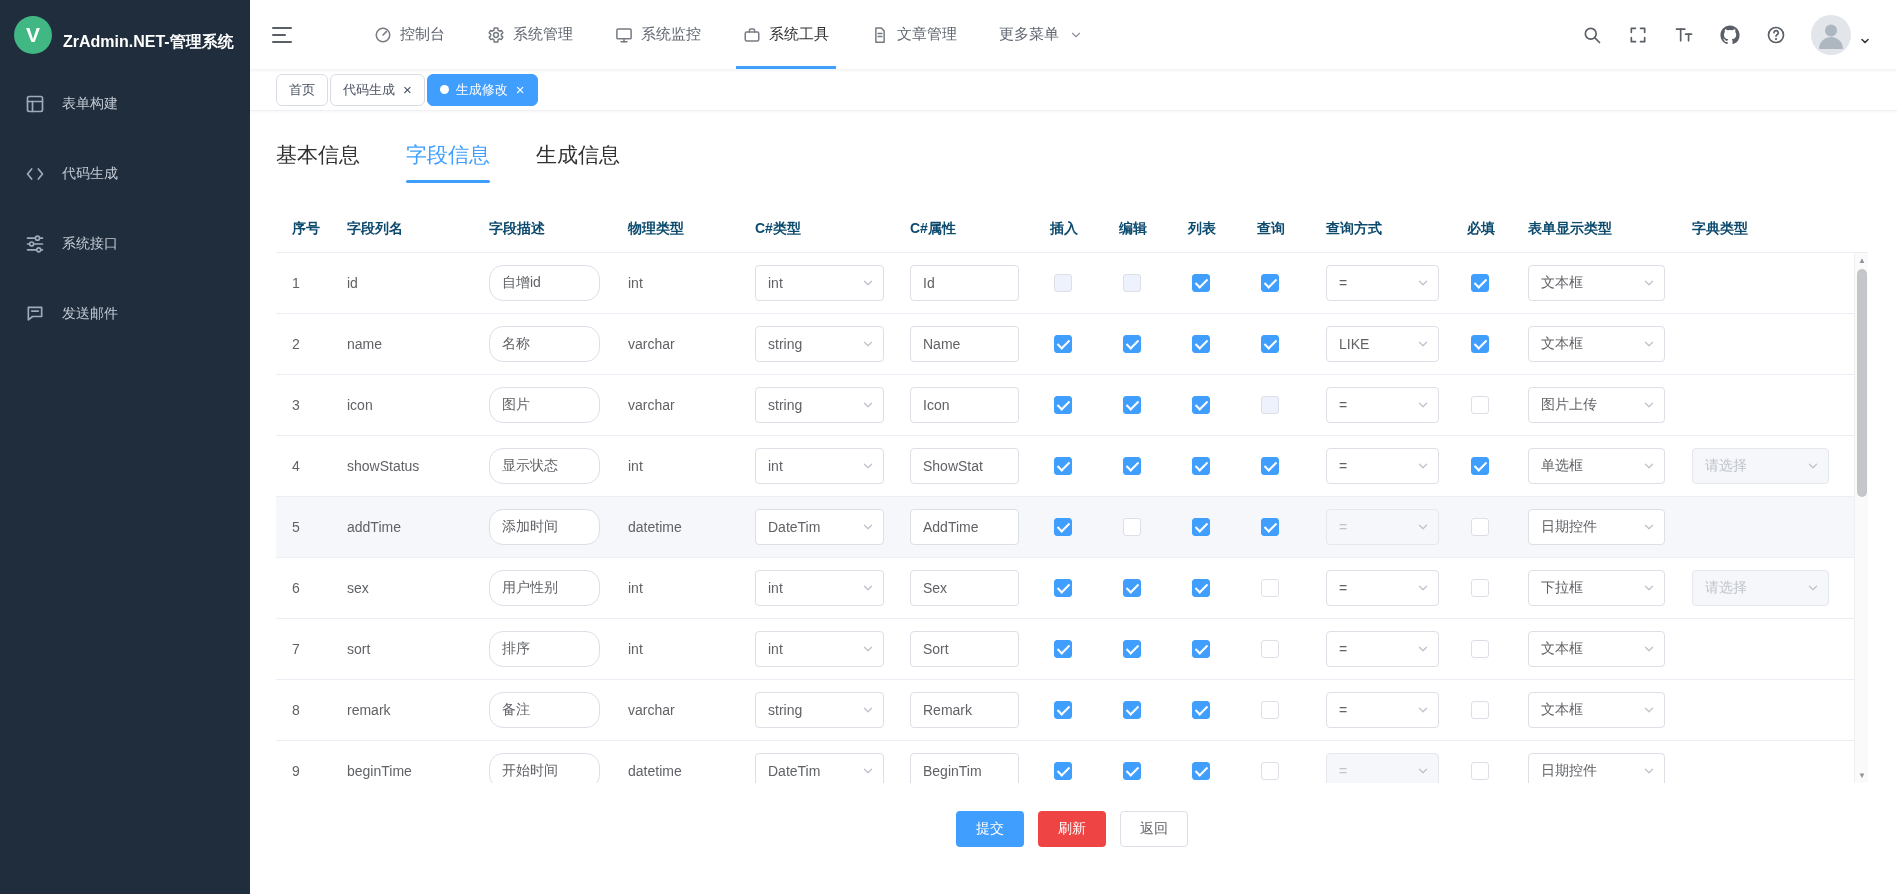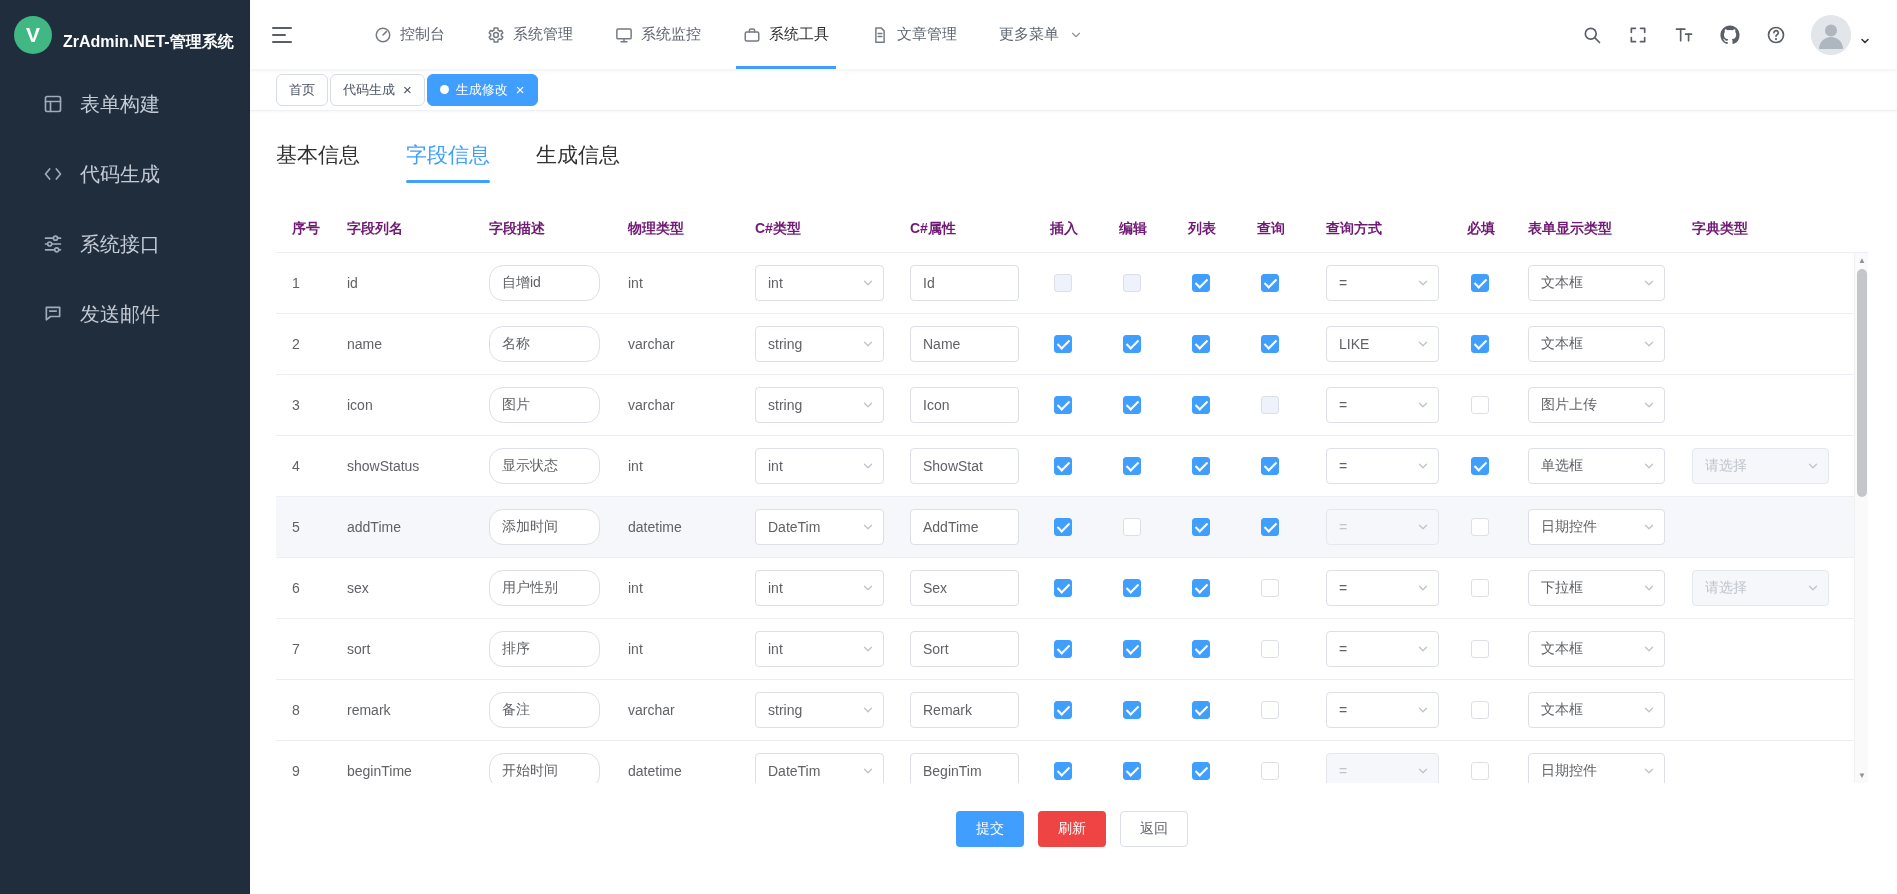--- a/index.html
+++ b/index.html
@@ -6,22 +6,22 @@
   html,body { width:1897px; height:894px; overflow:hidden; }
   body { font-family: "Liberation Sans", "DejaVu Sans", sans-serif; background:#fff; color:#606266; }
   .page { width:1897px; height:894px; display:flex; }
 
   
   .sidebar { width:250px; background:#1f2d3d; flex-shrink:0; height:100%; }
   .sidebar-header { height:69px; display:flex; align-items:center; gap:11px; padding:0 14px; }
   .logo-circle { width:38px; height:38px; border-radius:50%; background:#41b883; color:#fff;
                  font-weight:bold; font-size:21px; display:flex; align-items:center; justify-content:center; flex-shrink:0; }
   .app-title { color:#fff; font-size:16px; font-weight:bold; white-space:nowrap;margin-top:16px; }
-  .menu-item { height:70px; display:flex; align-items:center; gap:17px; padding:0 43px;
-               font-size:20px; color:#c4cbd4; cursor:pointer; }
+  .menu-item { height:70px; display:flex; align-items:center; gap:17px; padding:0 25px;
+               font-size:14px; color:#c4cbd4; cursor:pointer; }
   .mi-icon { width:20px; height:20px; color:#9fabb9; display:flex; }
   .mi-icon svg { width:20px; height:20px; }
 
   
   .main { flex:1; display:flex; flex-direction:column; min-width:0; }
 
   
   .navbar { height:69px; background:#fff; display:flex; align-items:center; padding-left:20px;
             box-shadow:0 1px 4px rgba(0,21,41,.08); position:relative; z-index:3;gap:41px; }
   .hamburger { width:24px; height:24px; margin-right:18px; color:#5a5e66; cursor:pointer; display:flex; align-items:center; }
@@ -58,21 +58,21 @@
   .content-tab.active::after { content:""; position:absolute; left:0; right:0; bottom:0; height:3px; background:#409eff; border-radius:2px; }
 
   
   .table-wrap { position:relative; width:1592px; height:578px; overflow:hidden; margin-top:22px; }
   .tbl-header-row, .tbl-row { display:grid;
       grid-template-columns:55px 142px 139px 127px 155px 140px 69px 69px 69px 69px 141px 61px 164px 158px;
       align-items:center; }
   .tbl-header-row { height:48px; border-bottom:1px solid #ebeef5; }
   .tbl-row { height:61px; border-bottom:1px solid #ebeef5; background:#fff; }
   .tbl-row.hl { background:#f5f7fa; }
-  .th { font-size:14px; font-weight:bold; color:#701a75; padding-left:16px; white-space:nowrap; }
+  .th { font-size:14px; font-weight:bold; color:#0c4a6e; padding-left:16px; white-space:nowrap; }
   .td { padding-left:16px; font-size:14px; color:#606266; white-space:nowrap; }
 
   .inp { display:flex; align-items:center; height:36px; border:1px solid #dcdfe6; border-radius:4px;
          padding:0 12px; font-size:14px; color:#606266; background:#fff; overflow:hidden; white-space:nowrap; }
   .sel { display:flex; align-items:center; justify-content:space-between; gap:4px; height:36px;
          border:1px solid #dcdfe6; border-radius:4px; padding:0 8px 0 12px; font-size:14px; color:#606266;
          background:#fff; cursor:pointer; overflow:hidden; }
   .sel-val { overflow:hidden; white-space:nowrap; }
   .sel-caret { flex-shrink:0; display:flex; color:#c0c4cc; }
   .sel-caret svg { width:14px; height:14px; }

